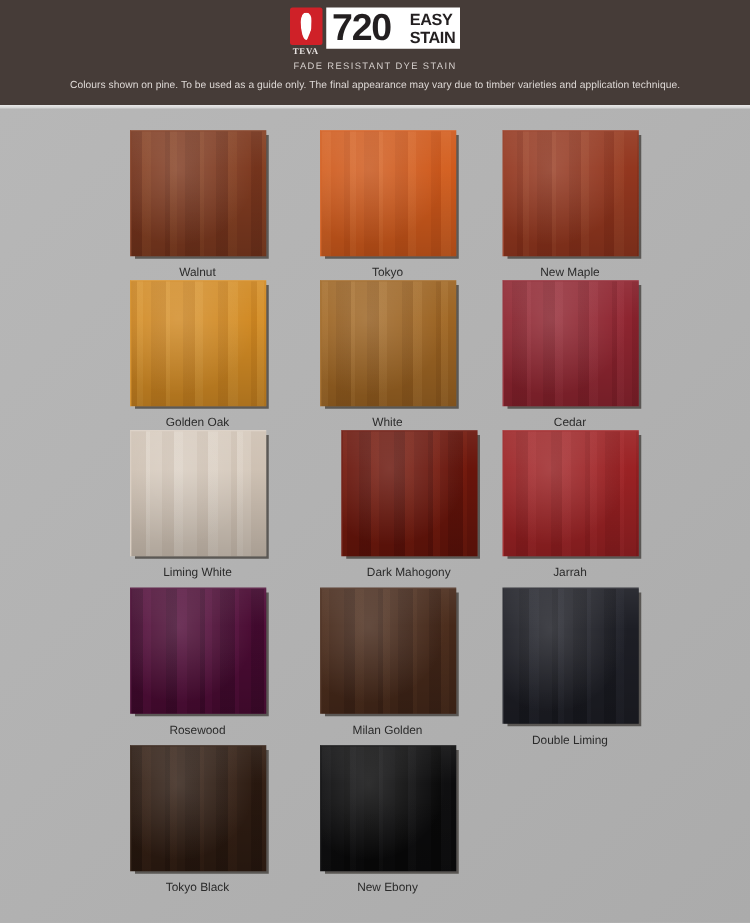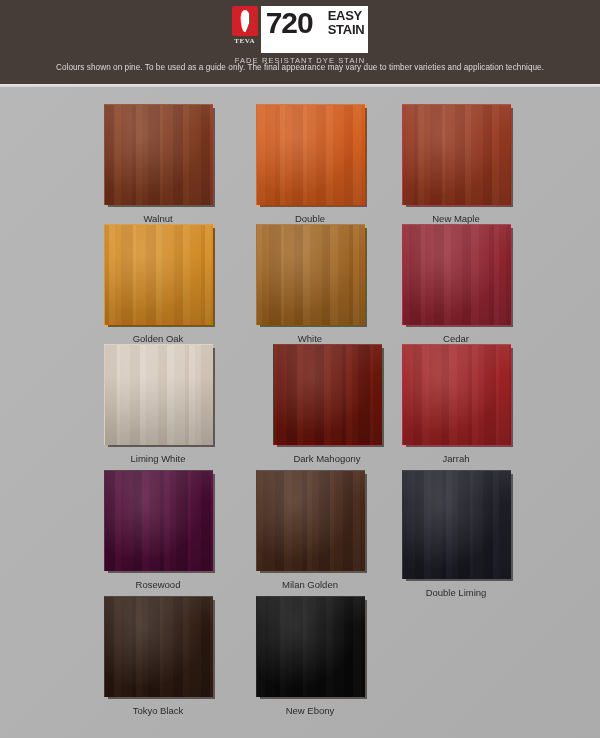--- a/index.html
+++ b/index.html
@@ -38,21 +38,21 @@
     border-radius:50% 50% 50% 50% / 30% 30% 70% 70%;
     clip-path:polygon(20% 0,100% 0,100% 60%,60% 100%,0 100%,0 35%);
   }
   .shield-name{
     color:#e9e4e2;font-size:7px;font-weight:bold;
     letter-spacing:.6px;margin-top:1px;
     font-family:"Liberation Serif", serif;
   }
   .badge{
     background:#ffffff;display:flex;align-items:center;
-    padding:1px 4px 14px 5px;height:32px;justify-content:center;
+    padding:1px 4px 0 5px;height:32px;justify-content:center;
   }
   .badge-num{
     color:#231f20;font-size:30px;font-weight:bold;
     line-height:30px;letter-spacing:-1px;
     font-family:"Liberation Sans", sans-serif;
   }
   .badge-stack{
     display:flex;flex-direction:column;justify-content:center;
     margin-left:15px;
   }
@@ -124,21 +124,21 @@
         <div class="grain" style="background: linear-gradient(90deg, rgb(92, 36, 19) 0%, rgb(92, 36, 19) 8%, rgb(150, 81, 44) 8%, rgb(150, 81, 44) 15%, rgb(126, 58, 32) 15%, rgb(126, 58, 32) 25%, rgb(92, 36, 19) 25%, rgb(92, 36, 19) 29%, rgb(150, 81, 44) 29%, rgb(150, 81, 44) 34%, rgb(126, 58, 32) 34%, rgb(126, 58, 32) 40%, rgb(92, 36, 19) 40%, rgb(92, 36, 19) 51%, rgb(150, 81, 44) 51%, rgb(150, 81, 44) 54%, rgb(126, 58, 32) 54%, rgb(126, 58, 32) 63%, rgb(92, 36, 19) 63%, rgb(92, 36, 19) 72%, rgb(150, 81, 44) 72%, rgb(150, 81, 44) 78%, rgb(126, 58, 32) 78%, rgb(126, 58, 32) 89%, rgb(92, 36, 19) 89%, rgb(92, 36, 19) 97%, rgb(150, 81, 44) 97%, rgb(150, 81, 44) 100%); opacity: 0.3;"></div>
         <div class="grain" style="background: radial-gradient(at 35% 30%, rgba(255, 255, 255, 0.16) 0%, rgba(255, 255, 255, 0) 62%), linear-gradient(rgba(255, 255, 255, 0.07) 0%, rgba(0, 0, 0, 0) 30%, rgba(0, 0, 0, 0.18) 100%);"></div>
       </div>
       <div class="label">Walnut</div>
     </div>
     <div class="cell" style="left: 256px; top: 17px;">
       <div class="swatch" style="background: rgb(207, 90, 28);">
         <div class="grain" style="background: linear-gradient(90deg, rgb(224, 117, 54) 0%, rgb(224, 117, 54) 7%, rgb(207, 90, 28) 7%, rgb(207, 90, 28) 17%, rgb(178, 70, 18) 17%, rgb(178, 70, 18) 21%, rgb(224, 117, 54) 21%, rgb(224, 117, 54) 26%, rgb(207, 90, 28) 26%, rgb(207, 90, 28) 32%, rgb(178, 70, 18) 32%, rgb(178, 70, 18) 43%, rgb(224, 117, 54) 43%, rgb(224, 117, 54) 46%, rgb(207, 90, 28) 46%, rgb(207, 90, 28) 55%, rgb(178, 70, 18) 55%, rgb(178, 70, 18) 64%, rgb(224, 117, 54) 64%, rgb(224, 117, 54) 70%, rgb(207, 90, 28) 70%, rgb(207, 90, 28) 81%, rgb(178, 70, 18) 81%, rgb(178, 70, 18) 89%, rgb(224, 117, 54) 89%, rgb(224, 117, 54) 96%, rgb(207, 90, 28) 96%, rgb(207, 90, 28) 100%); opacity: 0.3;"></div>
         <div class="grain" style="background: radial-gradient(at 35% 30%, rgba(255, 255, 255, 0.16) 0%, rgba(255, 255, 255, 0) 62%), linear-gradient(rgba(255, 255, 255, 0.07) 0%, rgba(0, 0, 0, 0) 30%, rgba(0, 0, 0, 0.18) 100%);"></div>
       </div>
-      <div class="label">Double</div>
+      <div class="label">Tokyo</div>
     </div>
     <div class="cell" style="left: 402px; top: 17px;">
       <div class="swatch" style="background: rgb(147, 55, 31);">
         <div class="grain" style="background: linear-gradient(90deg, rgb(147, 55, 31) 0%, rgb(147, 55, 31) 10%, rgb(117, 36, 17) 10%, rgb(117, 36, 17) 14%, rgb(168, 82, 51) 14%, rgb(168, 82, 51) 19%, rgb(147, 55, 31) 19%, rgb(147, 55, 31) 25%, rgb(117, 36, 17) 25%, rgb(117, 36, 17) 36%, rgb(168, 82, 51) 36%, rgb(168, 82, 51) 39%, rgb(147, 55, 31) 39%, rgb(147, 55, 31) 48%, rgb(117, 36, 17) 48%, rgb(117, 36, 17) 57%, rgb(168, 82, 51) 57%, rgb(168, 82, 51) 63%, rgb(147, 55, 31) 63%, rgb(147, 55, 31) 74%, rgb(117, 36, 17) 74%, rgb(117, 36, 17) 82%, rgb(168, 82, 51) 82%, rgb(168, 82, 51) 89%, rgb(147, 55, 31) 89%, rgb(147, 55, 31) 99%, rgb(117, 36, 17) 99%, rgb(117, 36, 17) 100%); opacity: 0.3;"></div>
         <div class="grain" style="background: radial-gradient(at 35% 30%, rgba(255, 255, 255, 0.16) 0%, rgba(255, 255, 255, 0) 62%), linear-gradient(rgba(255, 255, 255, 0.07) 0%, rgba(0, 0, 0, 0) 30%, rgba(0, 0, 0, 0.18) 100%);"></div>
       </div>
       <div class="label">New Maple</div>
     </div>
     <div class="cell" style="left: 104px; top: 137px;">
       <div class="swatch" style="background: rgb(209, 138, 36);">

